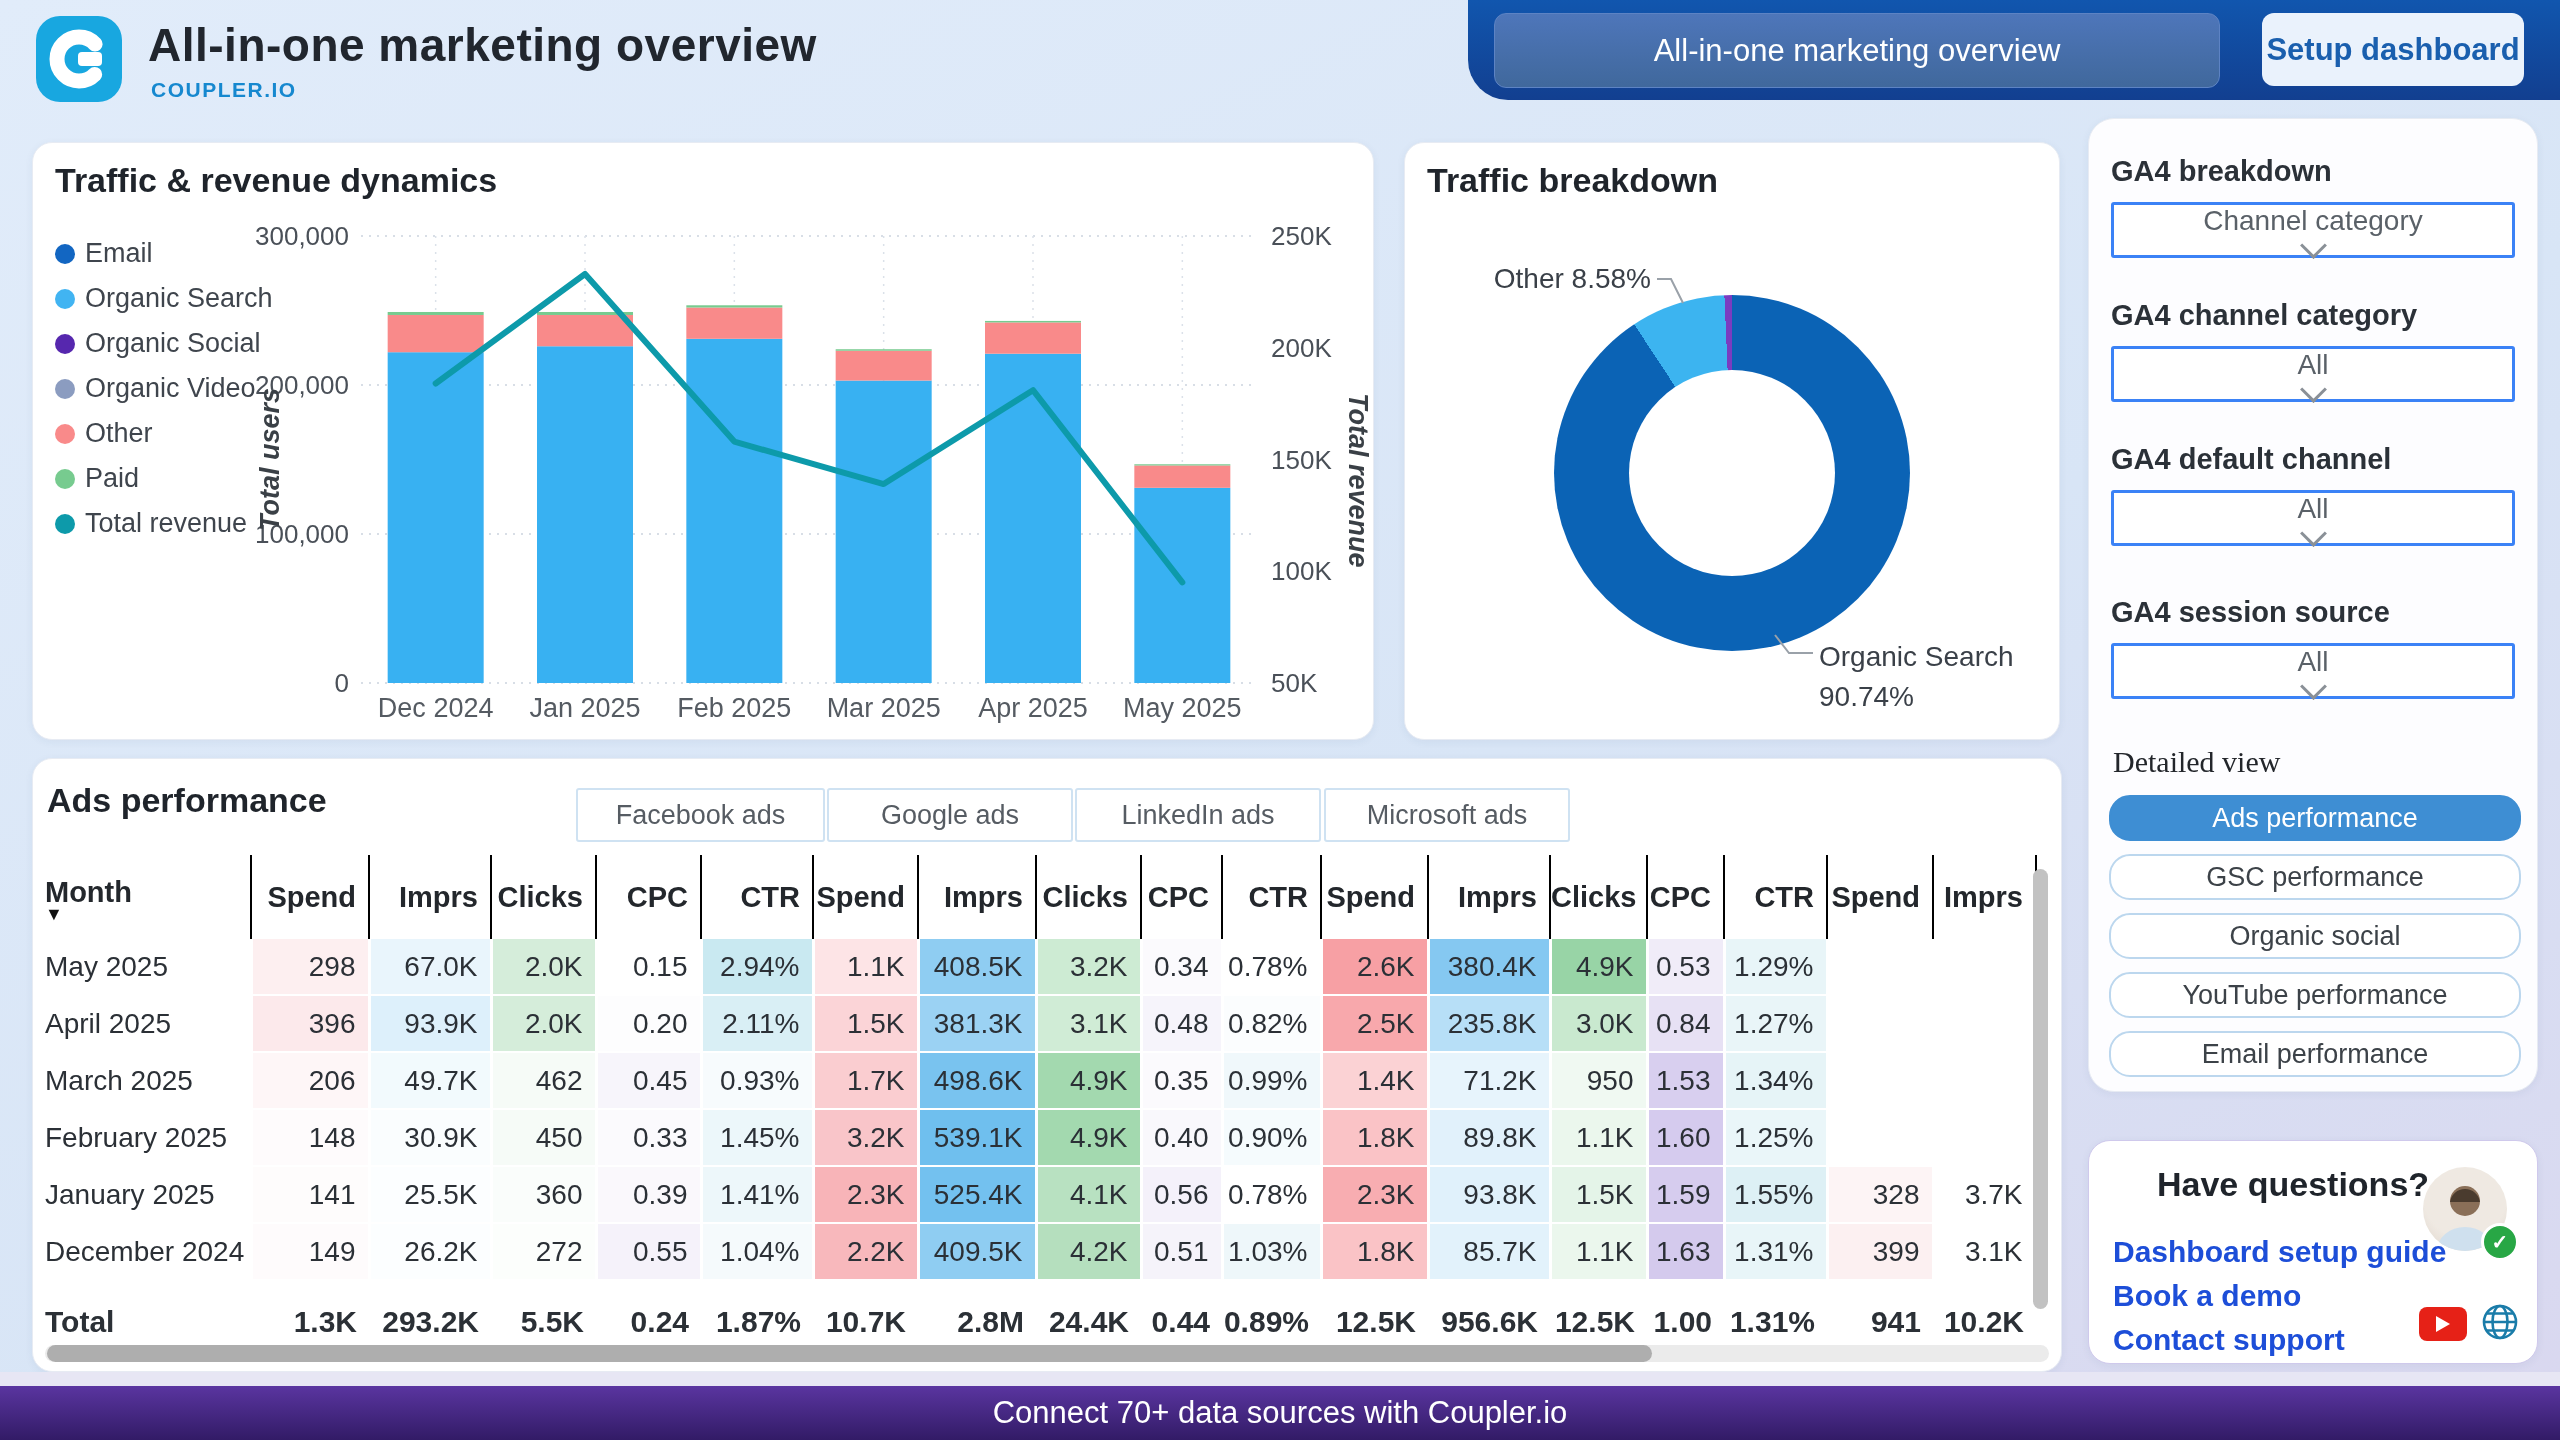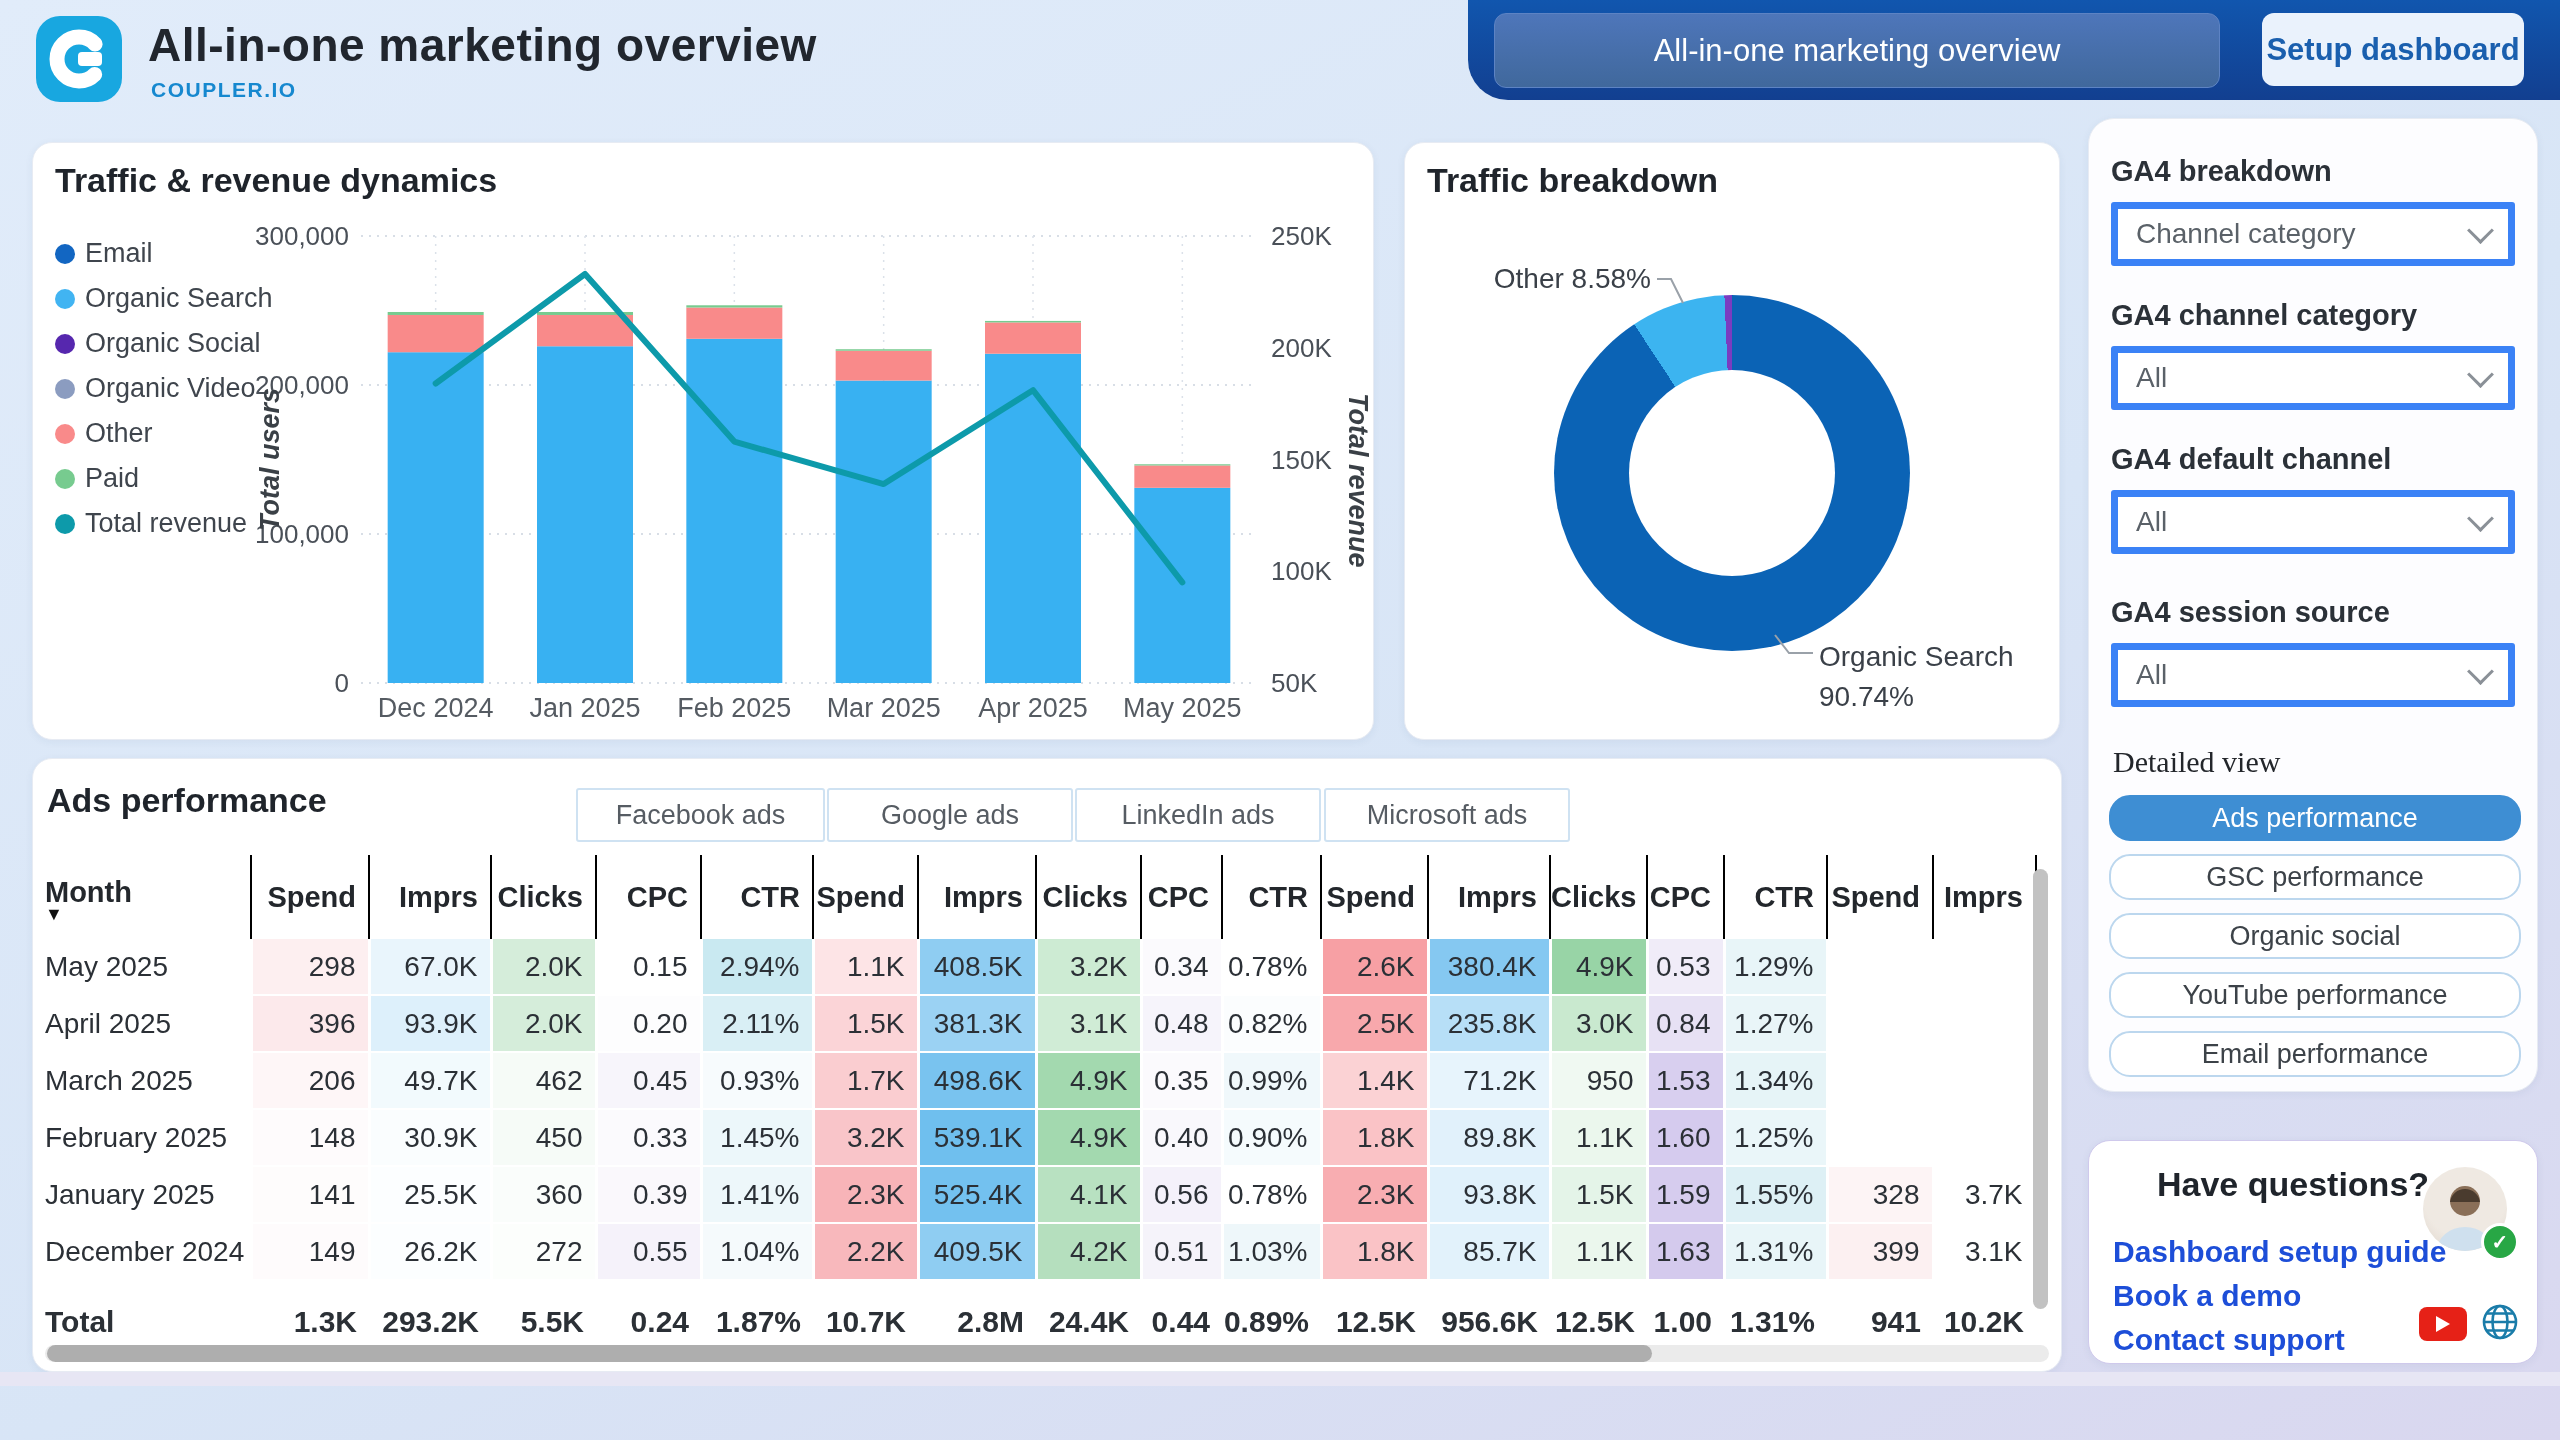--- a/index.html
+++ b/index.html
@@ -38,22 +38,22 @@
   #donut-hole{position:absolute;left:224px;top:227px;width:206px;height:206px;border-radius:50%;background:#fff;}
   #donut-label-other{position:absolute;left:30px;top:120px;width:216px;text-align:right;
     font-size:28px;color:#3a4048;}
   #donut-label-organic{position:absolute;left:414px;top:494px;font-size:28px;color:#3a4048;line-height:40px;}
   .connector{position:absolute;left:0;top:0;width:654px;height:596px;pointer-events:none;}
 
   
   #filters-card{left:2088px;top:118px;width:448px;height:972px;border-radius:26px;background:#fdfdff;}
   .filter-group{position:absolute;left:22px;width:404px;}
   .filter-label{font-size:29px;font-weight:700;color:#2b3138;}
-  .select{margin-top:14px;height:50px;border:7px solid #3b82f6;background:#fff;border-radius:3px;
-    display:flex;align-items:center;justify-content:space-between;padding:0 18px;cursor:pointer;}
+  .select{margin-top:14px;height:50px;border:3px solid #3b82f6;background:#fff;border-radius:3px;
+    display:flex;align-items:center;justify-content:space-between;padding:0 18px;cursor:pointer;flex-direction:column;}
   .select-value{font-size:28px;color:#5a6168;}
   .chevron{width:16px;height:16px;border-right:3px solid #8a9097;border-bottom:3px solid #8a9097;
     transform:rotate(45deg);margin-top:-8px;}
   #detailed-label{position:absolute;left:24px;top:626px;font-family:"Liberation Serif",serif;font-size:30px;color:#23262b;}
   .dv-btn{position:absolute;left:20px;width:408px;height:42px;border-radius:21px;background:#fff;
     border:2px solid #bcd7ee;display:flex;align-items:center;justify-content:center;
     font-size:27px;color:#3c4248;cursor:pointer;}
   .dv-btn.active{background:#3e8ed3;border-color:#3e8ed3;color:#fff;}
 
   
@@ -500,14 +500,17 @@
     <div id="globe-icon">
       <svg width="38" height="38" viewBox="0 0 38 38" fill="none" stroke="#1a7ca9" stroke-width="2.6">
         <circle cx="19" cy="19" r="16"></circle>
         <ellipse cx="19" cy="19" rx="7.5" ry="16"></ellipse>
         <path d="M3 19 h32 M5.5 10.5 h27 M5.5 27.5 h27"></path>
       </svg>
     </div>
   </div>
 
   <div id="prebanner"></div>
+  <div id="banner">
+    <div>Connect 70+ data sources with Coupler.io</div>
+  </div>
 
 </div>
 
 </body></html>

